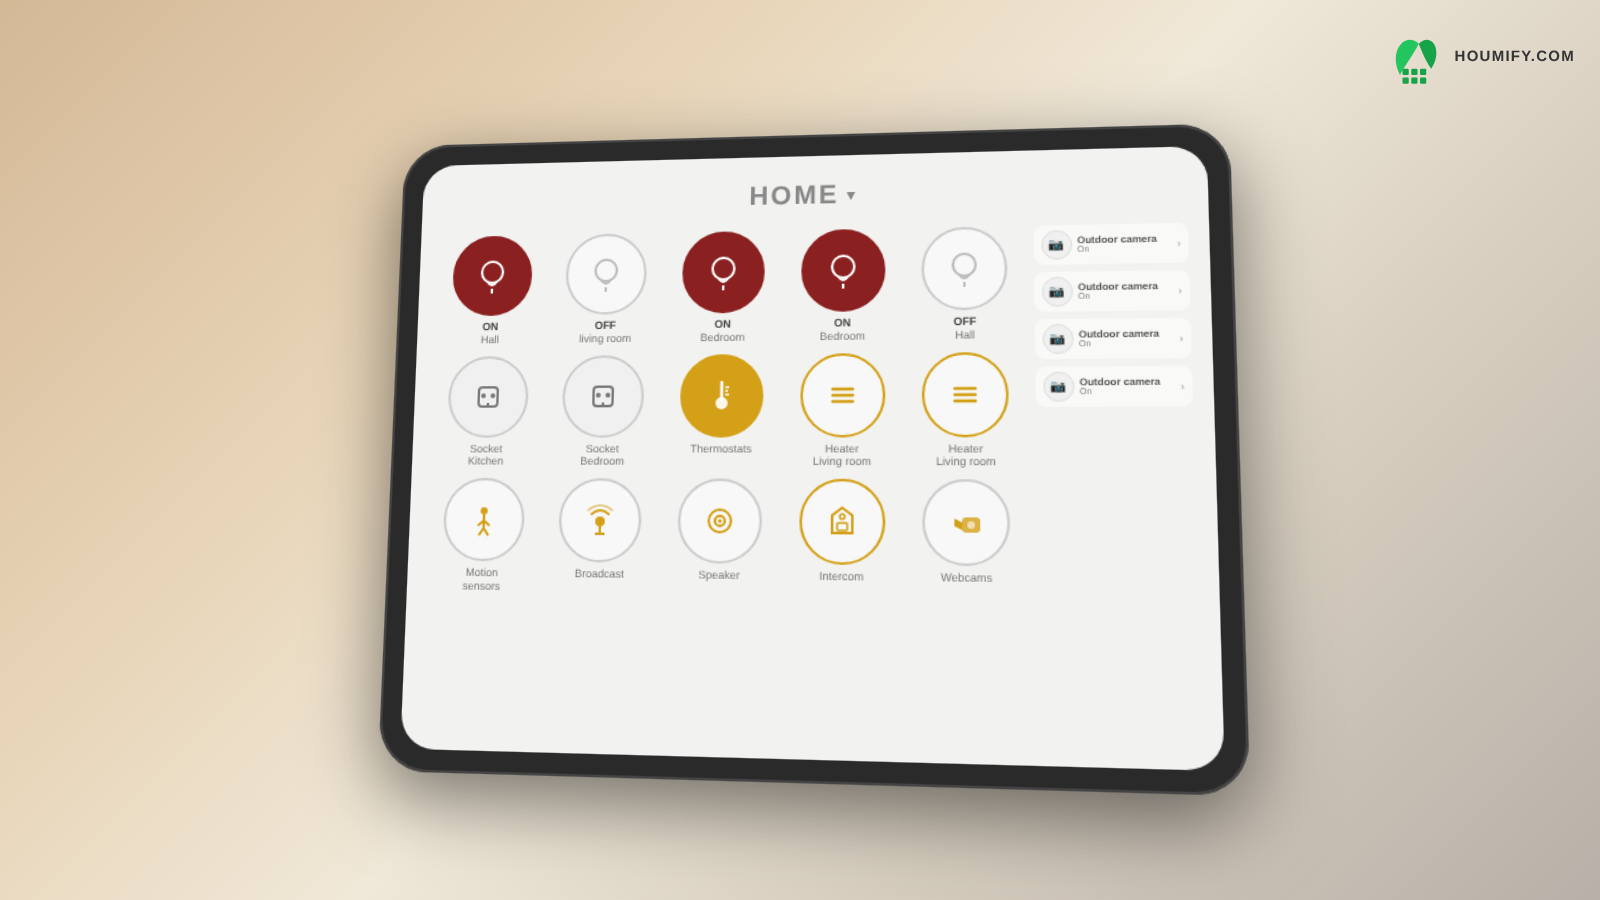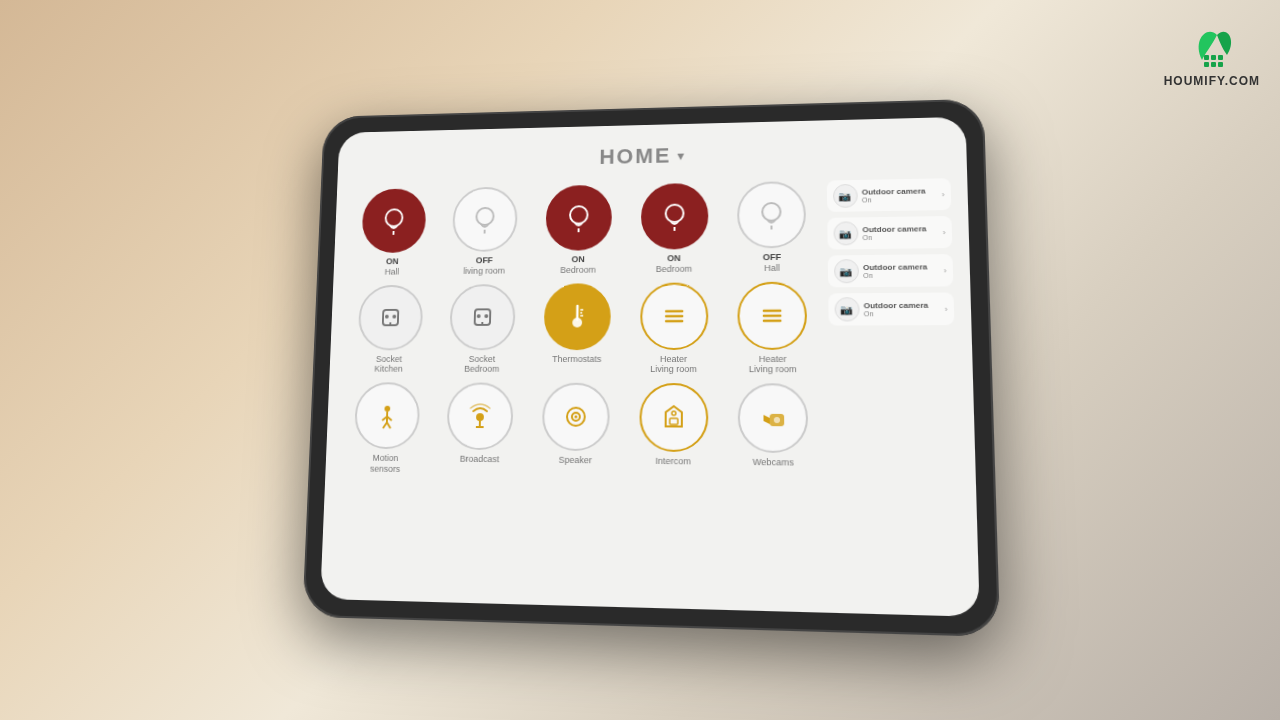--- a/index.html
+++ b/index.html
@@ -253,21 +253,21 @@
       font-size: 8px;
       color: #999;
     }
 
     
     .houmify-logo {
       position: absolute;
       top: 20px;
       right: 20px;
       display: flex;
-      flex-direction: column;
+      flex-direction: row;
       align-items: center;
       gap: 4px;
     }
 
     .logo-icon {
       display: flex;
       gap: 2px;
     }
 
     .logo-text {

